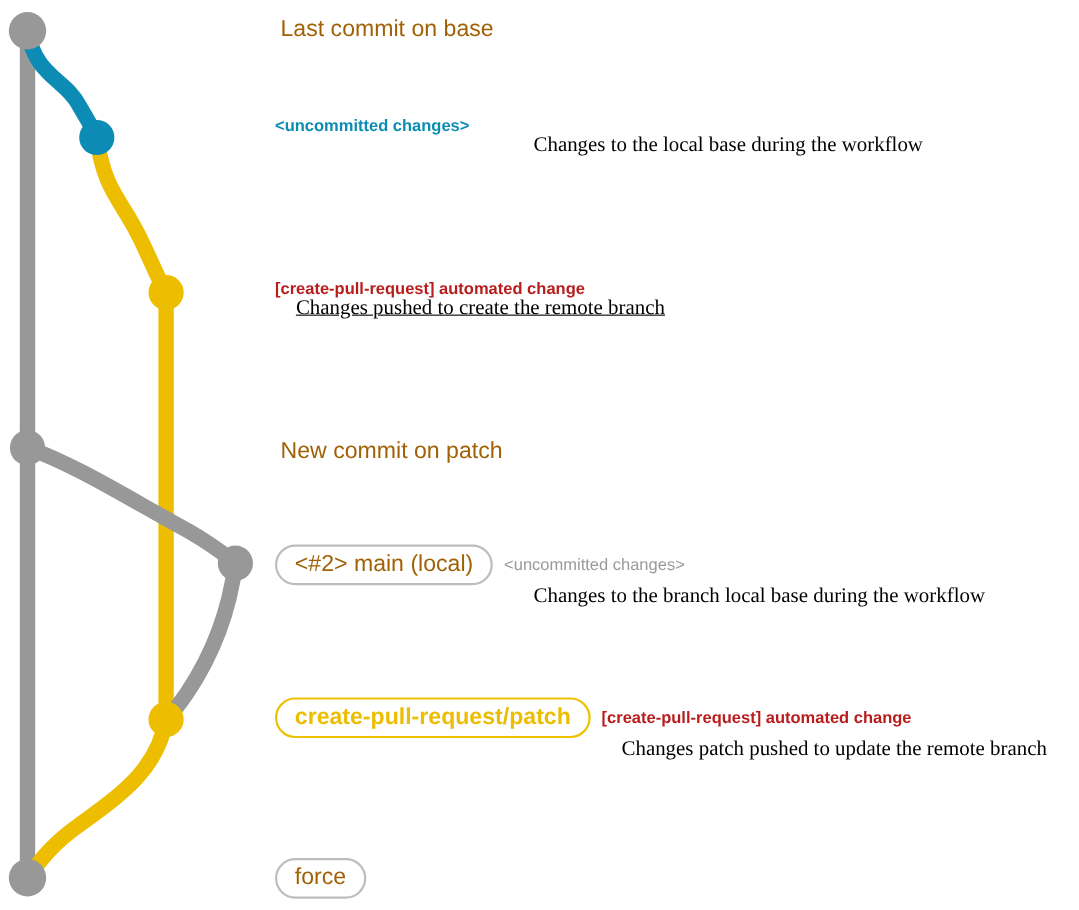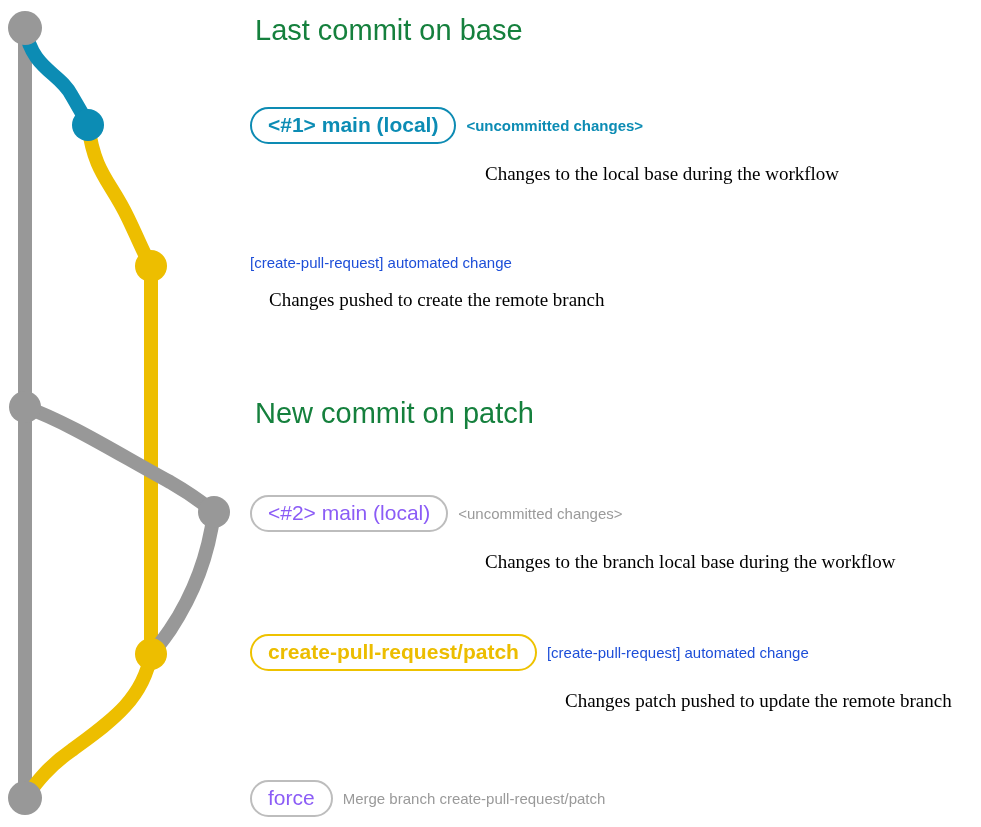--- a/index.html
+++ b/index.html
@@ -66,46 +66,46 @@
     color: #0c8cb4;
     font-weight: bold;
   }
   .pill.yellow {
     border-color: #eec200;
     color: #ecbd00;
     font-weight: bold;
   }
   .pill.gray {
     border-color: #bdbdbd;
-    color: #8b5cf6;
+    color: #a16207;
   }
 
   .headline {
     font-size: 15px;
     line-height: 1;
     white-space: nowrap;
   }
   .headline.blue  { color: #0c8cb4; font-weight: bold; }
-  .headline.yellow{ color: #1d4ed8; font-weight: normal; }
+  .headline.yellow{ color: #b91c1c; font-weight: bold; }
   .headline.gray  { color: #9a9a9a; font-weight: normal; }
 
   .subtext {
     font-family: "Liberation Serif", serif;
     font-size: 19px;
     line-height: 1;
     color: #000000;
     white-space: nowrap;
-    margin-top: 20px;
+    margin-top: 0;
   }
 
   .standalone-note {
     position: absolute;
-    font-size: 29px;
+    font-size: 21px;
     line-height: 1;
-    color: #15803d;
+    color: #a16207;
     white-space: nowrap;
   }
 </style>
 </head>
 <body>
 
 <div id="diagram-root">
 
   <svg id="graph-layer" viewBox="0 0 260 827" width="260" height="827" aria-hidden="true">
 
@@ -131,31 +131,30 @@
     <circle cx="151" cy="654" r="16" fill="#edbe00"></circle>
     <circle cx="25" cy="798" r="17" fill="#989898"></circle>
   </svg>
 
   <div id="labels-layer">
 
     <div class="standalone-note" style="left:255px; top:16px;">Last commit on base</div>
 
     <div class="entry" style="top:107px;">
       <div class="entry-row">
-        <span class="pill blue">&lt;#1&gt; main (local)</span>
         <span class="headline blue">&lt;uncommitted changes&gt;</span>
       </div>
       <div class="subtext" style="margin-left:235px;">Changes to the local base during the workflow</div>
     </div>
 
     <div class="entry" style="top:255px;">
       <div class="entry-row">
         <span class="headline yellow">[create-pull-request] automated change</span>
       </div>
-      <div class="subtext" style="margin-left:19px;">Changes pushed to create the remote branch</div>
+      <div class="subtext" style="margin-left:19px;text-decoration:underline;">Changes pushed to create the remote branch</div>
     </div>
 
     <div class="standalone-note" style="left:255px; top:399px;">New commit on patch</div>
 
     <div class="entry" style="top:495px;">
       <div class="entry-row">
         <span class="pill gray">&lt;#2&gt; main (local)</span>
         <span class="headline gray">&lt;uncommitted changes&gt;</span>
       </div>
       <div class="subtext" style="margin-left:235px;">Changes to the branch local base during the workflow</div>
@@ -165,18 +164,17 @@
       <div class="entry-row">
         <span class="pill yellow">create-pull-request/patch</span>
         <span class="headline yellow">[create-pull-request] automated change</span>
       </div>
       <div class="subtext" style="margin-left:315px;">Changes patch pushed to update the remote branch</div>
     </div>
 
     <div class="entry" style="top:780px;">
       <div class="entry-row">
         <span class="pill gray">force</span>
-        <span class="headline gray">Merge branch create-pull-request/patch</span>
       </div>
     </div>
 
   </div>
 </div>
 
 </body></html>

